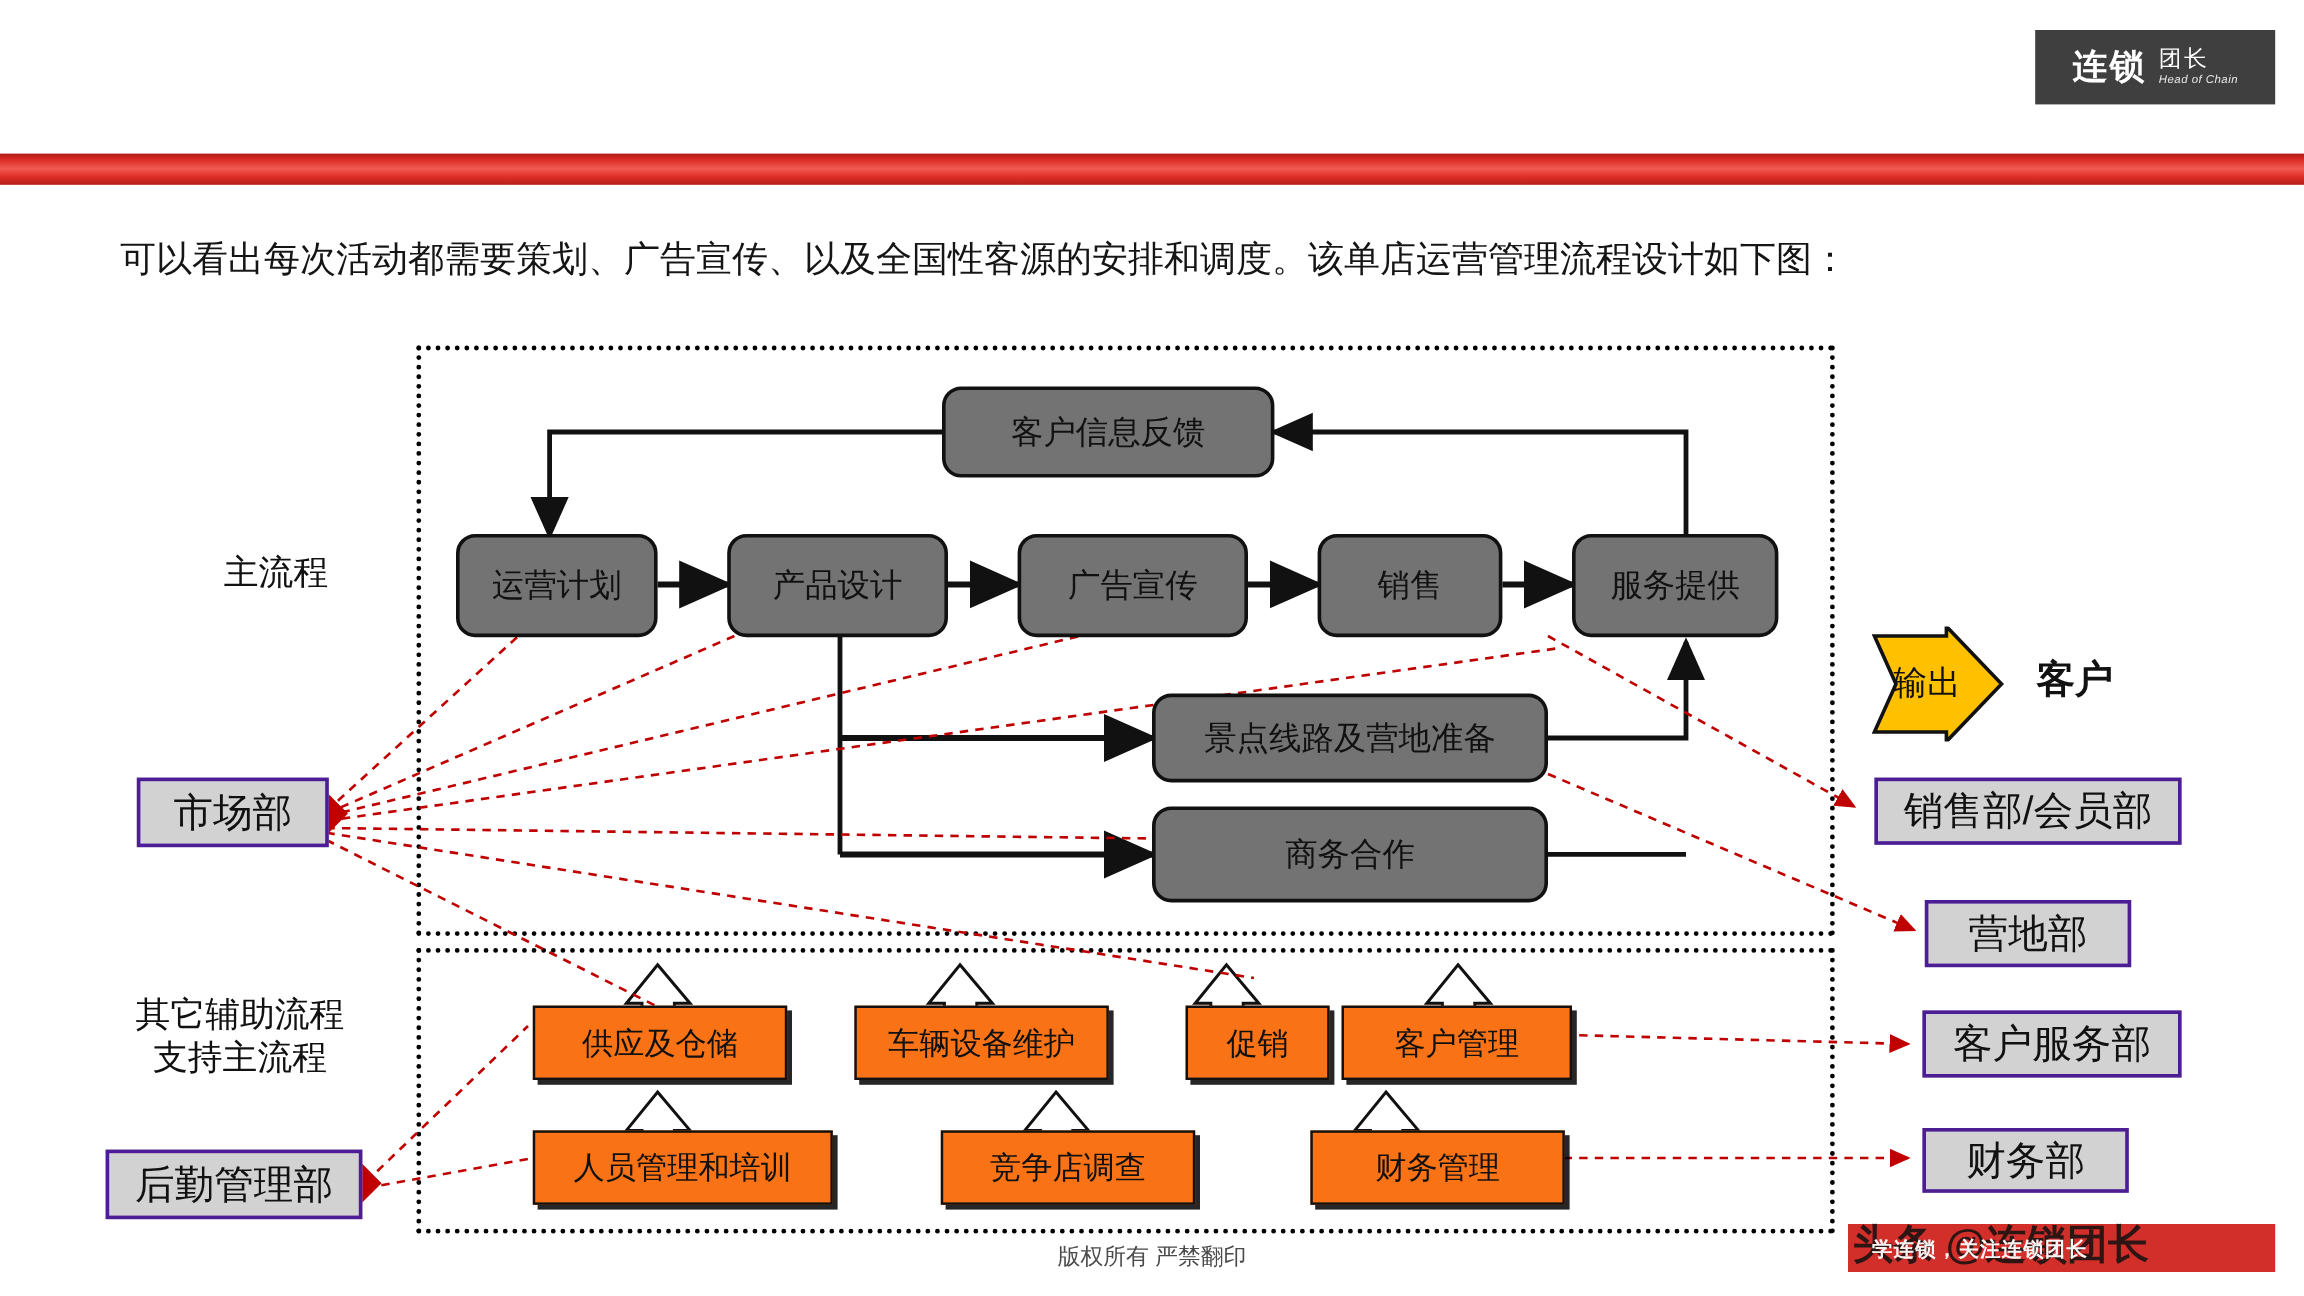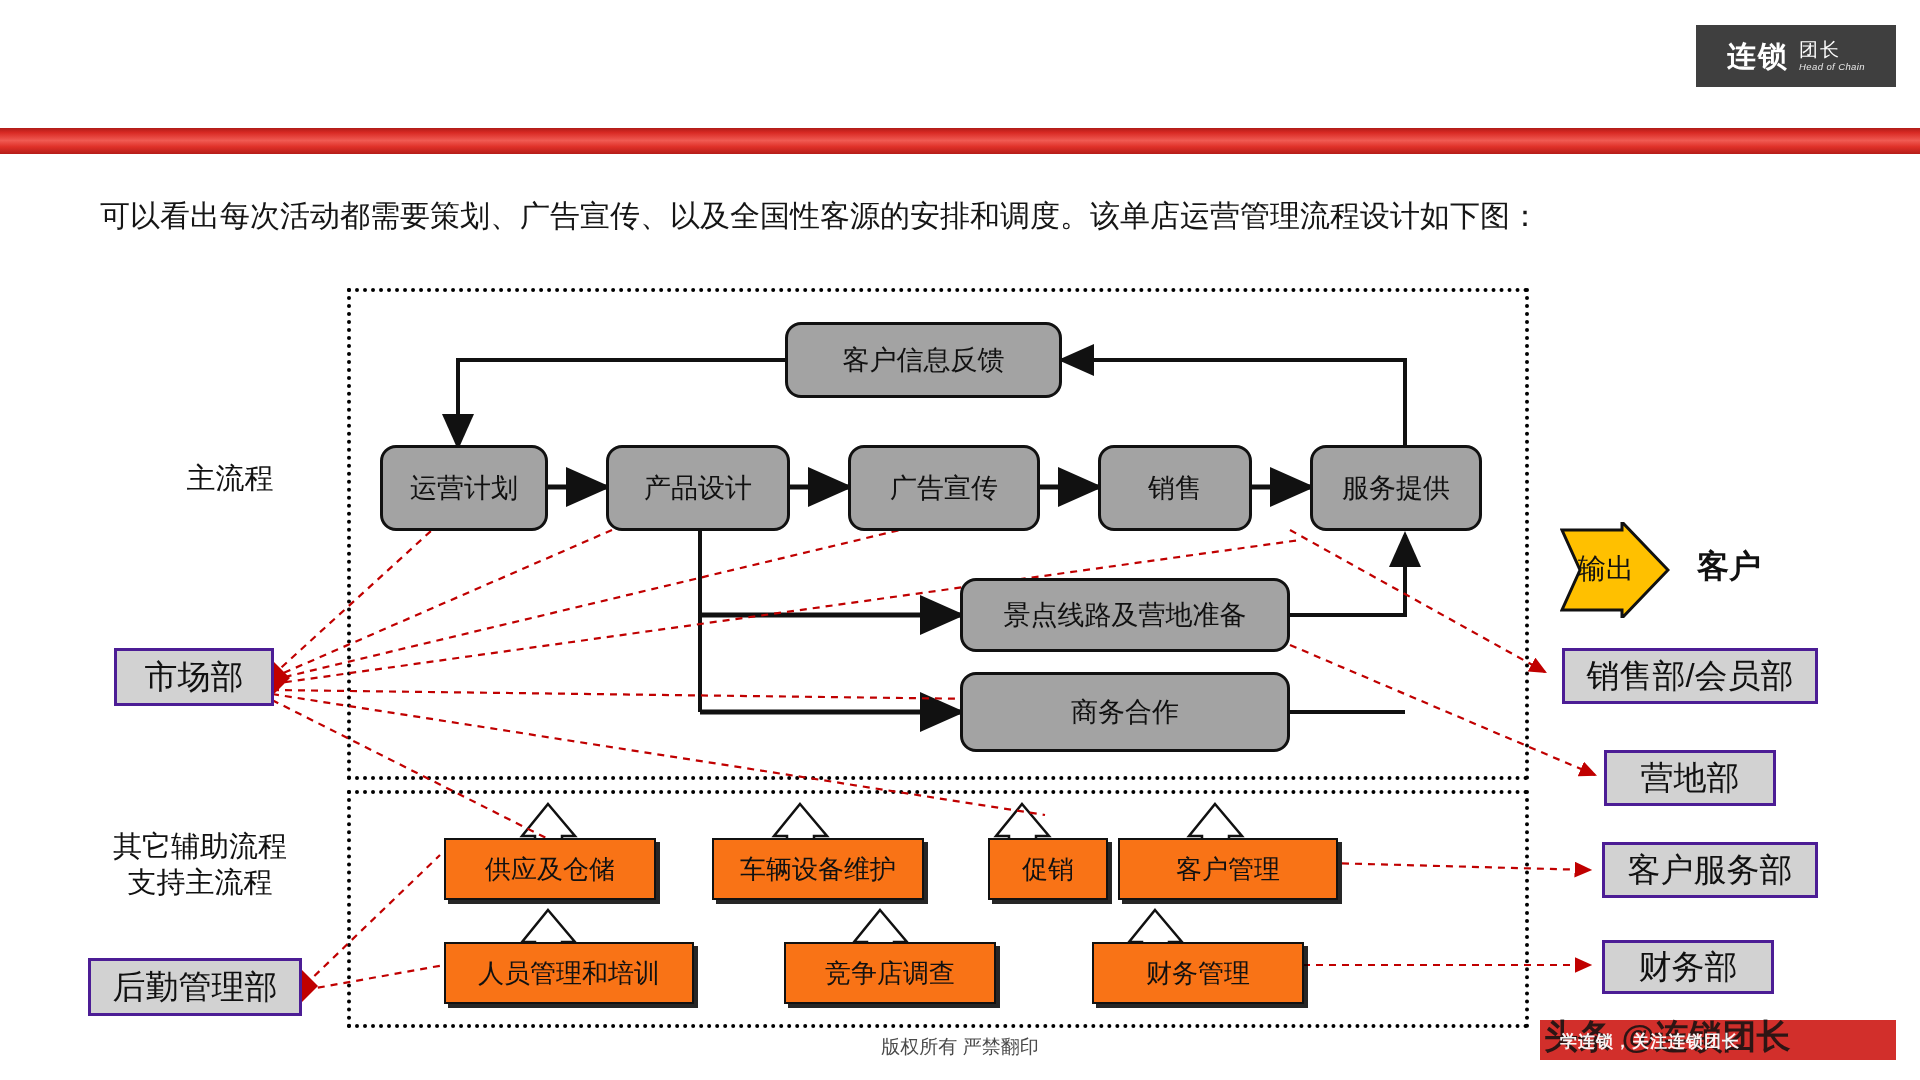--- a/index.html
+++ b/index.html
@@ -42,21 +42,21 @@
   
   .dotted-box{
     position:absolute;border:4px dotted #000000;box-sizing:border-box;
   }
   #main-process-frame{left:347px;top:288px;width:1182px;height:492px;}
   #support-process-frame{left:347px;top:790px;width:1182px;height:238px;}
 
   
   .node{
     position:absolute;box-sizing:border-box;
-    background:#a3a3a3;border:3.5px solid #111111;border-radius:16px;
+    background:#737373;border:3.5px solid #111111;border-radius:16px;
     display:flex;align-items:center;justify-content:center;
     font-size:27px;color:#111111;white-space:nowrap;
   }
 
   
   .sbox{
     position:absolute;box-sizing:border-box;
     background:#f97316;border:2.5px solid #111111;
     display:flex;align-items:center;justify-content:center;
     font-size:26px;color:#111111;white-space:nowrap;
@@ -201,21 +201,21 @@
   <div class="node" style="left:606px;top:445px;width:184px;height:86px;">产品设计</div>
   <div class="node" style="left:1098px;top:445px;width:154px;height:86px;">销售</div>
   <div class="node" style="left:1310px;top:445px;width:172px;height:86px;">服务提供</div>
 
   <div class="node" style="left:960px;top:578px;width:330px;height:74px;">景点线路及营地准备</div>
   <div class="node" style="left:960px;top:672px;width:330px;height:80px;">商务合作</div>
 
   <div class="sbox" style="left:444px;top:838px;width:212px;height:62px;">供应及仓储</div>
   <div class="sbox" style="left:712px;top:838px;width:212px;height:62px;">车辆设备维护</div>
   <div class="sbox" style="left:988px;top:838px;width:120px;height:62px;">促销</div>
-  <div class="sbox" style="left:1118px;top:838px;width:220px;height:62px;">客户管理</div>
+  <div class="sbox" style="left:1118px;top:838px;width:192px;height:62px;">客户管理</div>
 
   <div class="sbox" style="left:444px;top:942px;width:250px;height:62px;">人员管理和培训</div>
   <div class="sbox" style="left:784px;top:942px;width:212px;height:62px;">竞争店调查</div>
   <div class="sbox" style="left:1092px;top:942px;width:212px;height:62px;">财务管理</div>
 
   <div class="gbox" style="left:114px;top:648px;width:160px;height:58px;">市场部</div>
   <div class="gbox" style="left:88px;top:958px;width:214px;height:58px;">后勤管理部</div>
 
   <div class="gbox" style="left:1562px;top:648px;width:256px;height:56px;">销售部/会员部</div>
   <div class="gbox" style="left:1604px;top:750px;width:172px;height:56px;">营地部</div>

